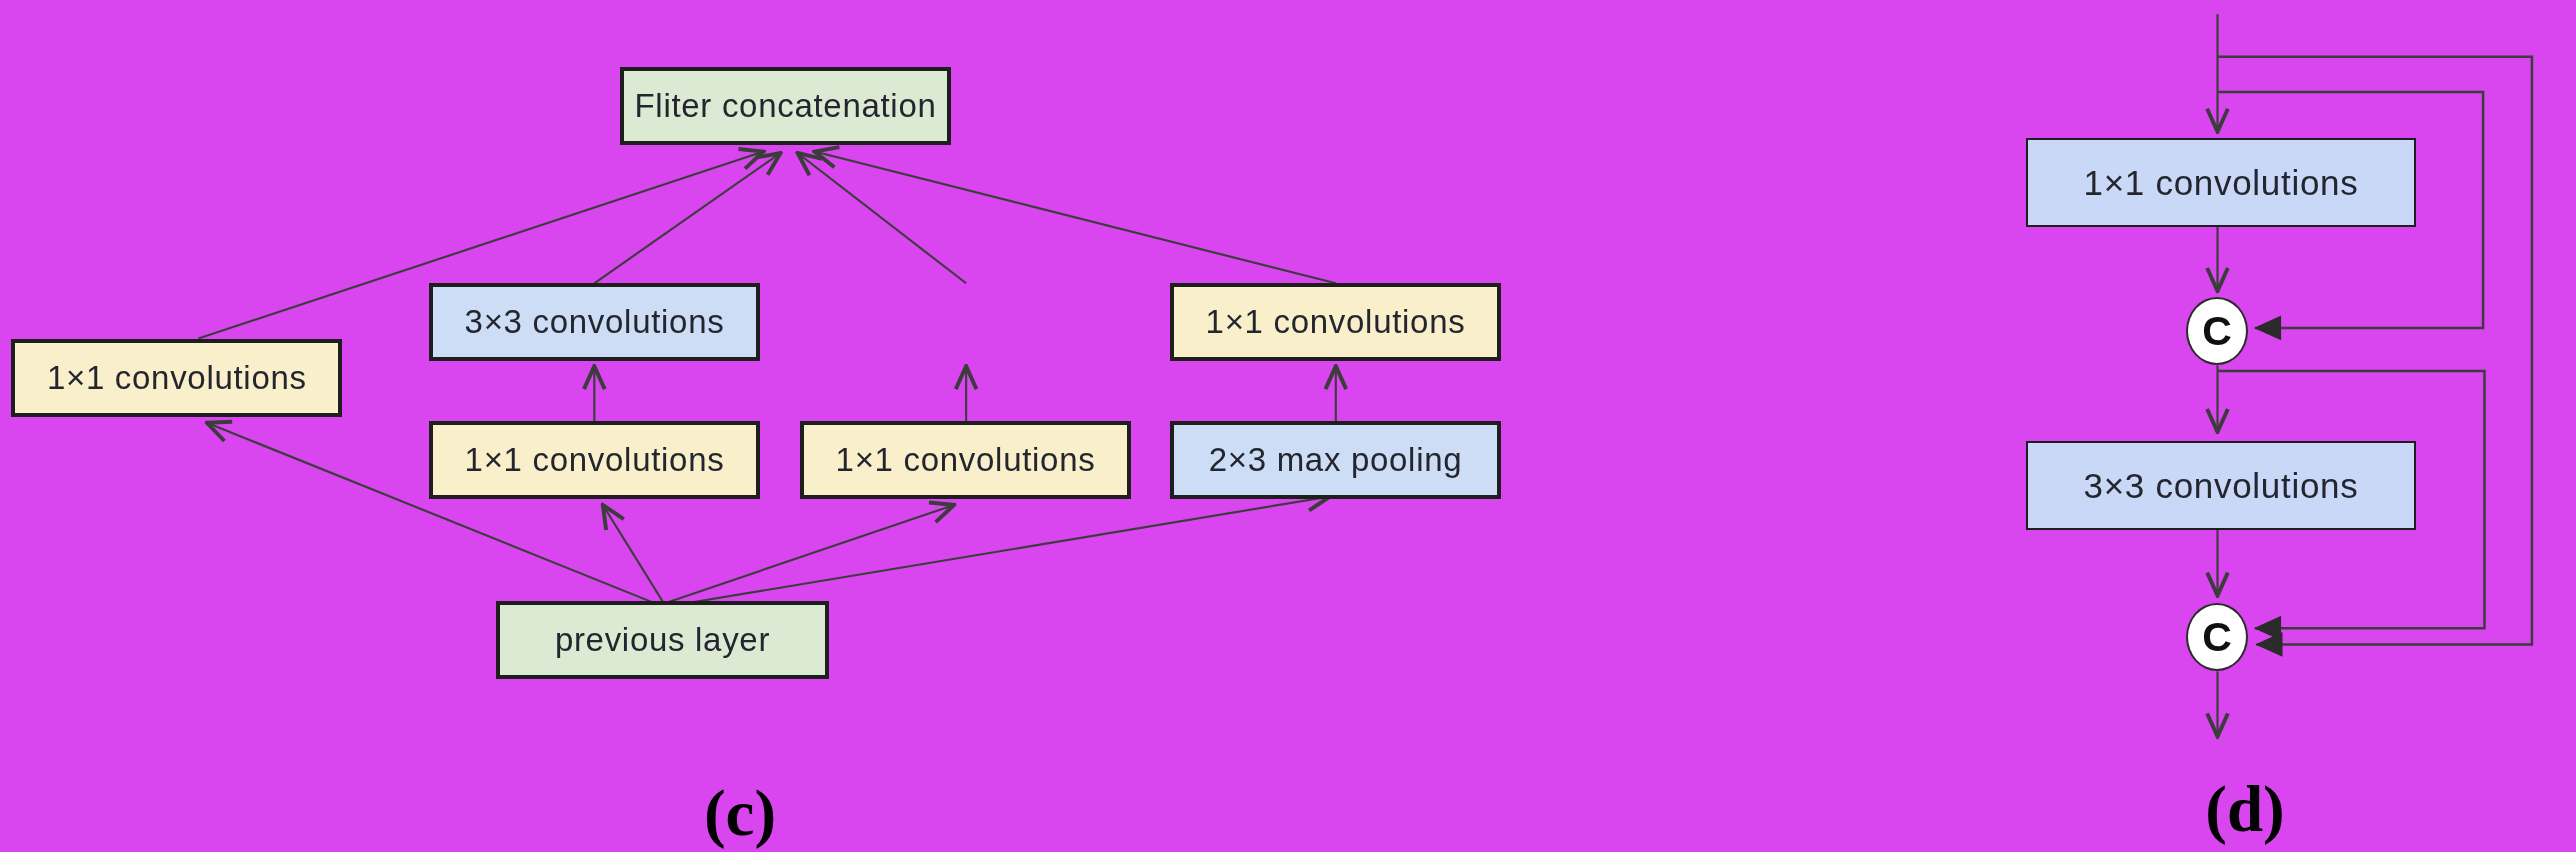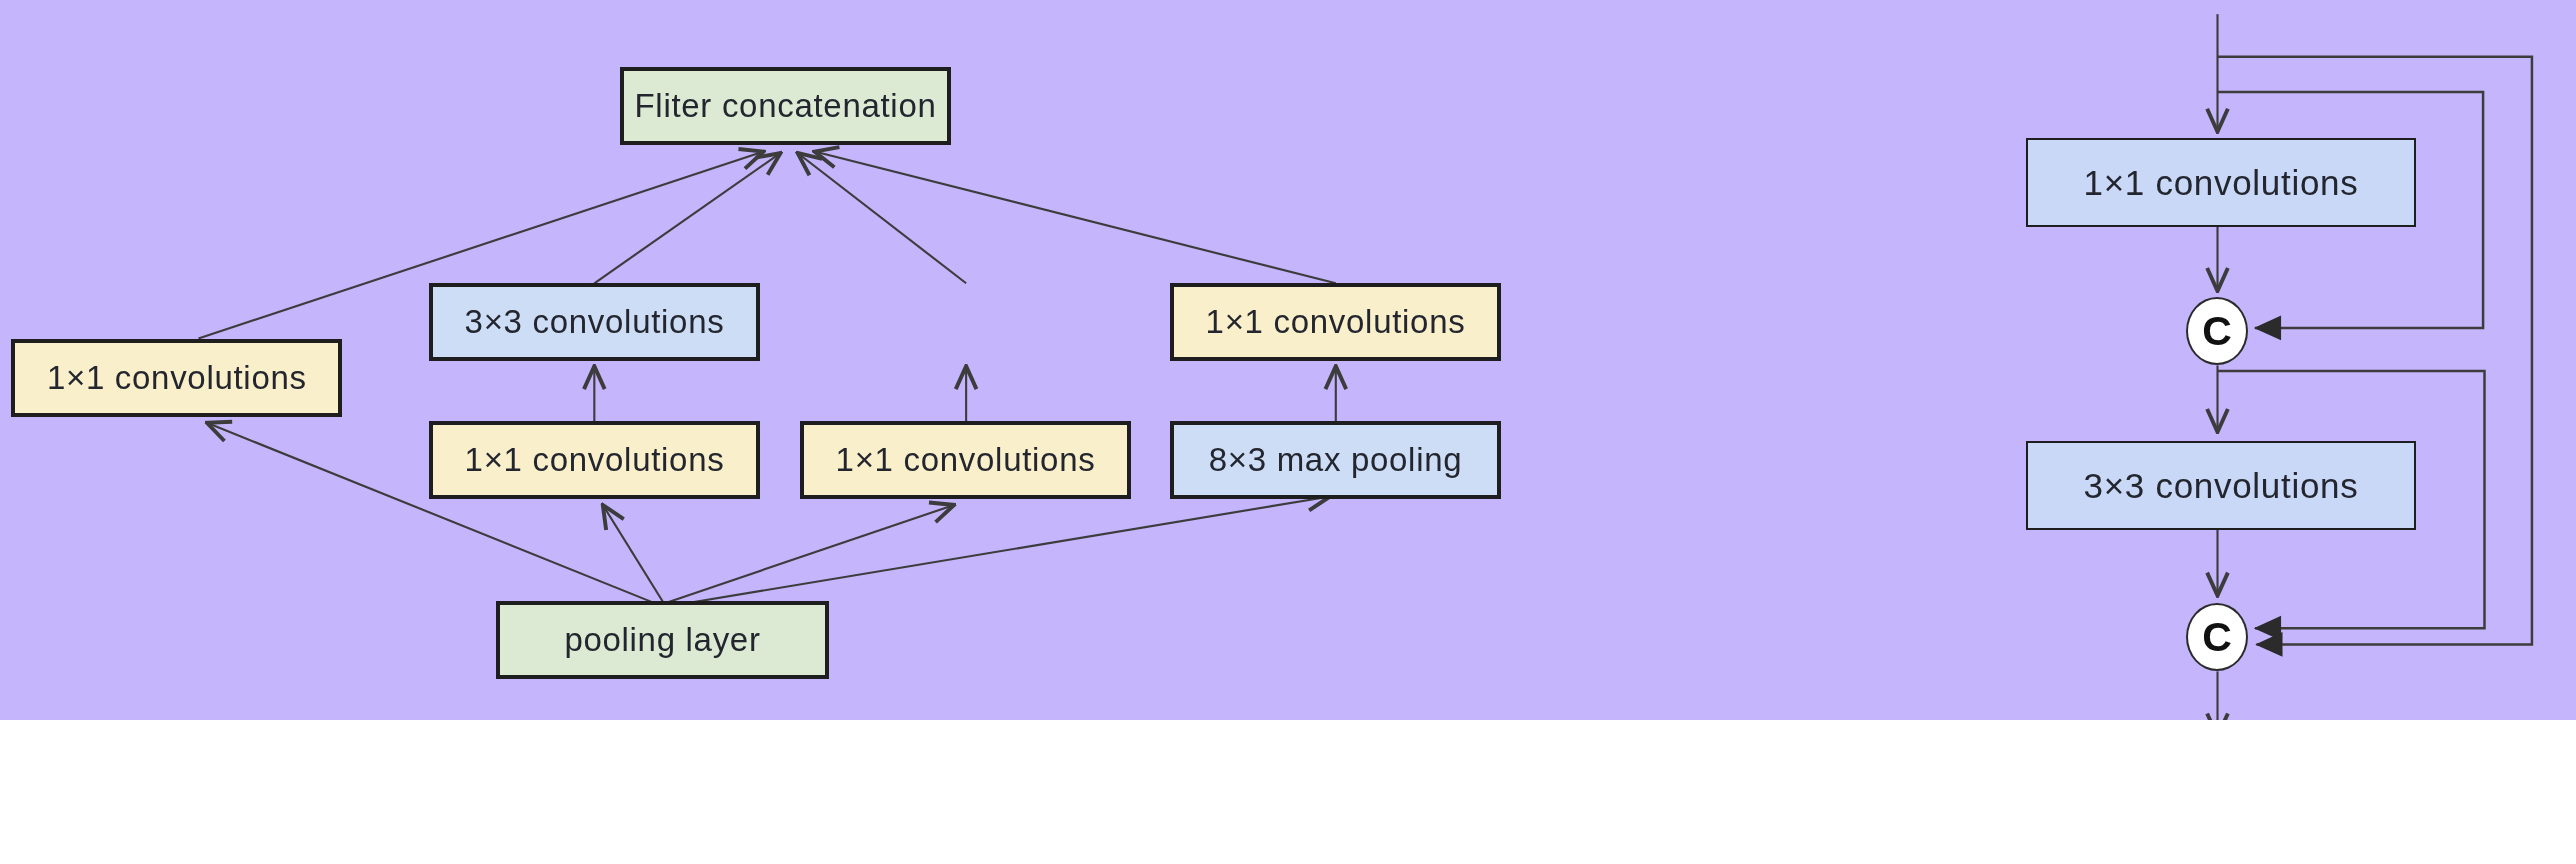--- a/index.html
+++ b/index.html
@@ -1,20 +1,20 @@
 <!DOCTYPE html>
 <html style="font-size:11.3px"><head>
 <meta charset="utf-8">
 <style>
   html, body { margin: 0; padding: 0; background: #ffffff; }
   #canvas {
     position: relative;
     width: 2576px;
-    height: 720px;
-    background: #c4b5fd;
+    height: 852px;
+    background: #d946ef;
     overflow: hidden;
     font-family: "Liberation Sans", sans-serif;
   }
   #wires {
     position: absolute;
     left: 0; top: 0;
     width: 2576px; height: 864px;
     z-index: 1;
   }
   .node {
@@ -118,25 +118,25 @@
 
   <div class="node cbox" style="left: 429px; top: 421px; width: 331px; height: 78px; background-color: rgb(249, 239, 202);">
     <span>1×1 convolutions</span>
   </div>
 
   <div class="node cbox" style="left: 800px; top: 421px; width: 331px; height: 78px; background-color: rgb(249, 239, 202);">
     <span>1×1 convolutions</span>
   </div>
 
   <div class="node cbox" style="left: 1170px; top: 421px; width: 331px; height: 78px; background-color: rgb(205, 221, 246);">
-    <span>8×3 max pooling</span>
+    <span>2×3 max pooling</span>
   </div>
 
   <div class="node cbox" style="left: 496px; top: 601px; width: 333px; height: 78px; background-color: rgb(220, 234, 212);">
-    <span>pooling layer</span>
+    <span>previous layer</span>
   </div>
 
   <div class="caption" style="left:634px; top:776px;">
     <span>(c)</span>
   </div>
 
   <div class="node dbox" style="left: 2026px; top: 138px; width: 390px; height: 89px; background-color: rgb(201, 216, 247);">
     <span>1×1 convolutions</span>
   </div>
 

